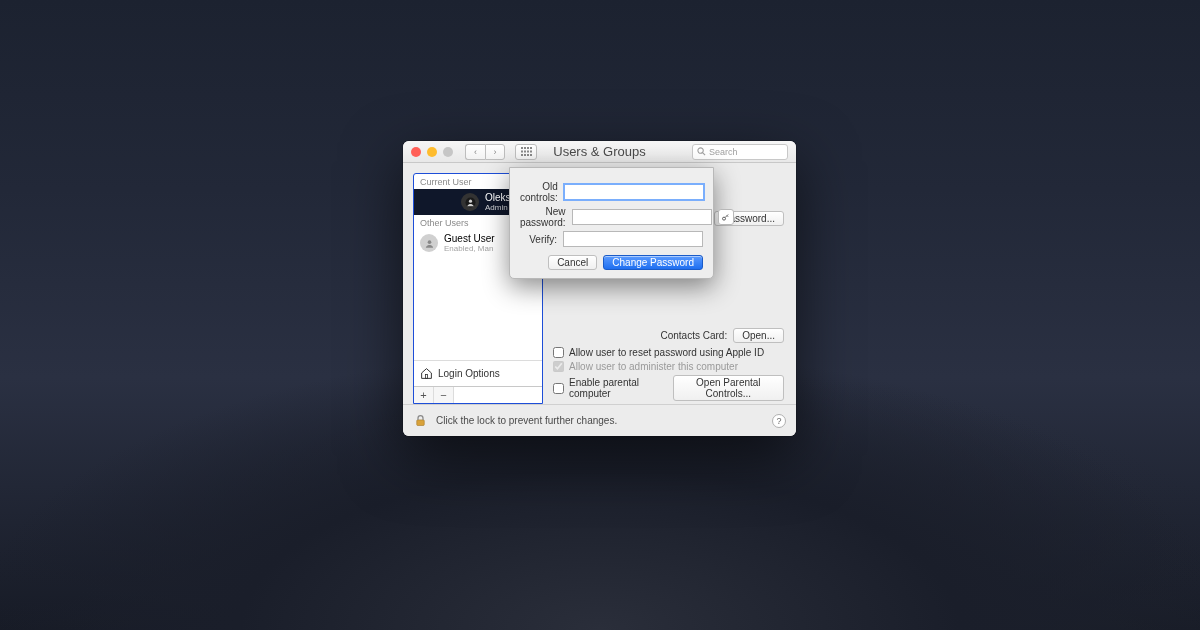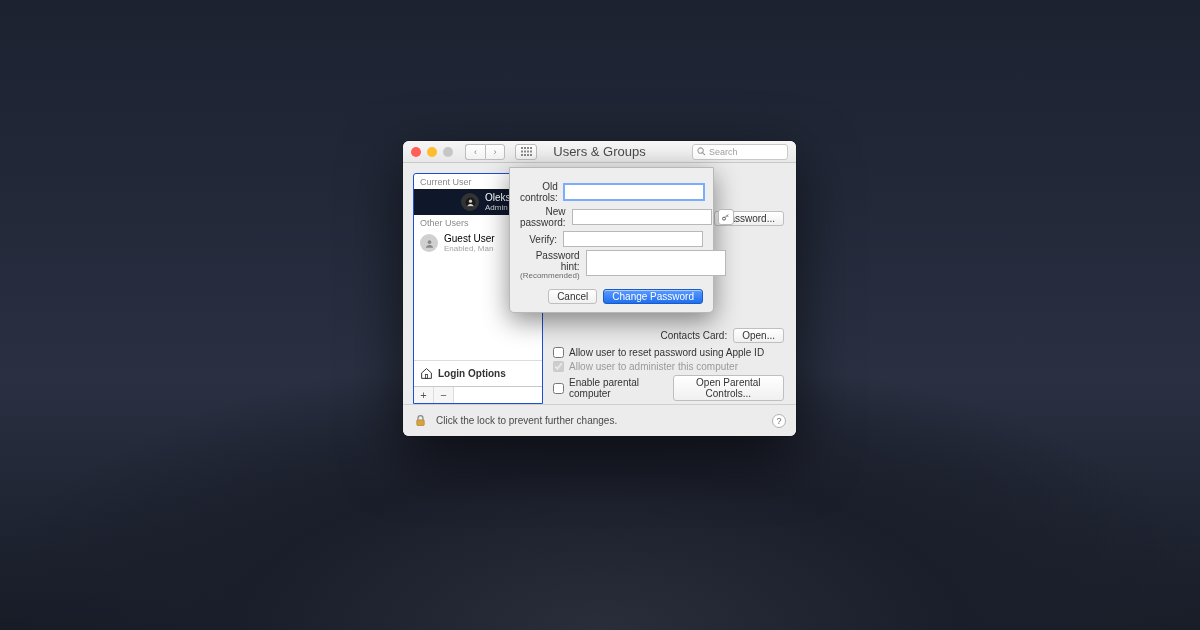--- a/index.html
+++ b/index.html
@@ -101,21 +101,21 @@
   flex-shrink: 0;
 }
 .avatar.grey { background: #d0d0d0; }
 .avatar svg { width: 11px; height: 11px; }
 .user-text { overflow: hidden; white-space: nowrap; }
 
 .sidebar-spacer { flex: 1; }
 .login-options {
   border-top: 1px solid #dcdcdc;
   padding: 6px 6px; font-size: 10px; color: #333;
-  display: flex; align-items: center; gap: 5px; font-weight: bold;
+  display: flex; align-items: center; gap: 5px;
 }
 .plusminus {
   display: flex;
   border-top: 1px solid #c8c8c8;
 }
 .pm-btn {
   width: 20px; height: 16px;
   border-right: 1px solid #dcdcdc;
   font-size: 11px; color: #555;
   display: flex; align-items: center; justify-content: center;
@@ -340,24 +340,17 @@
       <svg width="9" height="9" viewBox="0 0 24 24">
           <circle cx="8" cy="15" r="4" fill="none" stroke="#333" stroke-width="2"></circle>
           <path d="M11 12l8-8m-3 3l3 3" stroke="#333" stroke-width="2" fill="none"></path>
         </svg>
     </div>
   </div>
   <div class="frow">
     <div class="flbl">Verify:</div>
     <input type="password" style="">
   </div>
-  <div class="frow" style="align-items:flex-start">
-    <div class="flbl">
-      <span>Password hint:</span>
-      <span class="hint">(Recommended)</span>
-    </div>
-    <input type="text" style="height: 26px;">
-  </div>
   <div class="sheet-btns">
     <button class="mac-btn">Cancel</button>
     <button class="mac-btn primary">Change Password</button>
   </div>
 </div>
 
 </body></html>

